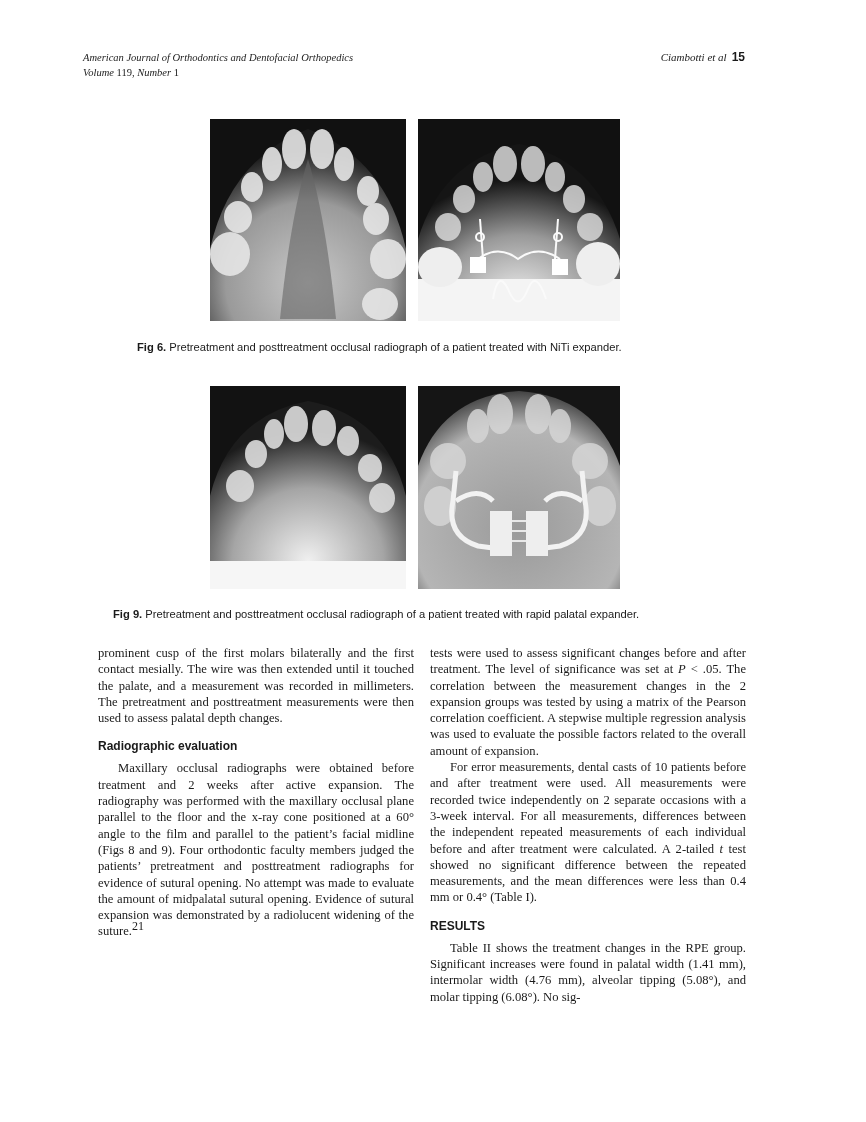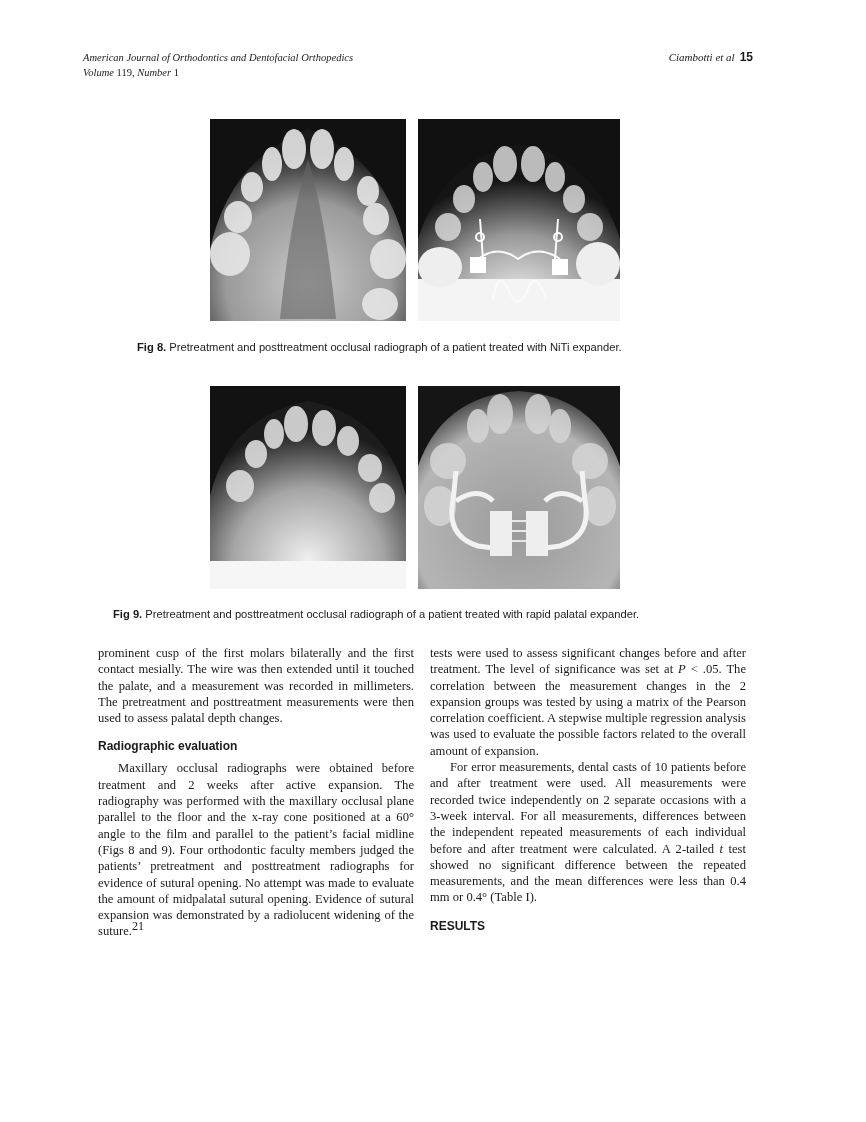--- a/index.html
+++ b/index.html
@@ -1,19 +1,19 @@
 <!DOCTYPE html>
 <html><head>
 <meta charset="utf-8">
 <style>
   html, body { margin:0; padding:0; background:#ffffff; }
   body { width:866px; height:1122px; position:relative; overflow:hidden; font-family:"Liberation Serif", serif; color:#1a1a1a; }
   .hdr-left { position:absolute; left:83px; top:50px; font-style:italic; font-size:10.5px; line-height:15px; color:#222; }
   .hdr-left .num { font-style:normal; }
-  .hdr-right { position:absolute; right:113px; top:50px; font-size:11px; line-height:15px; }
+  .hdr-right { position:absolute; right:121px; top:50px; font-size:11px; line-height:15px; }
   .hdr-right .auth { font-style:italic; }
   .hdr-right .pg { font-family:"Liberation Sans", sans-serif; font-weight:bold; font-size:12px; margin-left:5px; }
   .img { position:absolute; background:#0d0d0d; overflow:hidden; }
   .img svg { display:block; width:100%; height:100%; }
   .cap { position:absolute; font-family:"Liberation Sans", sans-serif; font-size:11.2px; line-height:14px; white-space:nowrap; }
   .cap b { font-weight:bold; }
   .col { position:absolute; width:316px; font-size:12.6px; line-height:16.3px; text-align:justify; }
   .col p { margin:0; }
   .col p.ind { text-indent:20px; }
   .col h3 { font-family:"Liberation Sans", sans-serif; font-weight:bold; font-size:12px; margin:13px 0 6px 0; line-height:15px; }
@@ -87,21 +87,21 @@
         <path d="M137 140 L140 100"></path>
       <circle cx="62" cy="118" r="4"></circle>
         <circle cx="140" cy="118" r="4"></circle>
     </g>
     <rect x="52" y="138" width="16" height="16" fill="#fff"></rect>
       <rect x="134" y="140" width="16" height="16" fill="#fff"></rect>
     <ellipse cx="22" cy="148" rx="22" ry="20" fill="#eee"></ellipse>
       <ellipse cx="180" cy="145" rx="22" ry="22" fill="#eee"></ellipse>
   </svg>
 </div>
-<div class="cap" style="left:137px;top:340px;"><b>Fig 8.</b><span> Pretreatment and posttreatment occlusal radiograph of a patient treated with NiTi expander.</span></div>
+<div class="cap" style="left:137px;top:340px;"><b>Fig 6.</b><span> Pretreatment and posttreatment occlusal radiograph of a patient treated with NiTi expander.</span></div>
 
 <div class="img" style="left:210px;top:386px;width:196px;height:203px;">
   <svg viewBox="0 0 196 203" preserveAspectRatio="none">
     <defs>
         <radialGradient id="g3" cx="50%" cy="85%" r="70%">
           <stop offset="0" stop-color="#f0f0f0"></stop>
           <stop offset="0.55" stop-color="#a5a5a5"></stop>
           <stop offset="1" stop-color="#1c1c1c"></stop>
         </radialGradient>
       </defs>
@@ -161,13 +161,14 @@
 <div class="col" style="left:98px;top:645px;">
   <p>prominent cusp of the first molars bilaterally and the first contact mesially. The wire was then extended until it touched the palate, and a measurement was recorded in millimeters. The pretreatment and posttreatment measurements were then used to assess palatal depth changes.</p>
   <h3>Radiographic evaluation</h3>
   <p class="ind"><span>Maxillary occlusal radiographs were obtained before treatment and 2 weeks after active expansion. The radiography was performed with the maxillary occlusal plane parallel to the floor and the x-ray cone positioned at a 60° angle to the film and parallel to the patient’s facial midline (Figs 8 and 9). Four orthodontic faculty members judged the patients’ pretreatment and posttreatment radiographs for evidence of sutural opening. No attempt was made to evaluate the amount of midpalatal sutural opening. Evidence of sutural expansion was demonstrated by a radiolucent widening of the suture.</span><sup>21</sup></p>
 </div>
 
 <div class="col" style="left:430px;top:645px;">
   <p><span>tests were used to assess significant changes before and after treatment. The level of significance was set at </span><i>P</i><span> &lt; .05. The correlation between the measurement changes in the 2 expansion groups was tested by using a matrix of the Pearson correlation coefficient. A stepwise multiple regression analysis was used to evaluate the possible factors related to the overall amount of expansion.</span></p>
   <p class="ind"><span>For error measurements, dental casts of 10 patients before and after treatment were used. All measurements were recorded twice independently on 2 separate occasions with a 3-week interval. For all measurements, differences between the independent repeated measurements of each individual before and after treatment were calculated. A 2-tailed </span><i>t</i><span> test showed no significant difference between the repeated measurements, and the mean differences were less than 0.4 mm or 0.4° (Table I).</span></p>
   <h3>RESULTS</h3>
+  <p class="ind">Table II shows the treatment changes in the RPE group. Significant increases were found in palatal width (1.41 mm), intermolar width (4.76 mm), alveolar tipping (5.08°), and molar tipping (6.08°). No sig-</p>
 </div>
 
 </body></html>

